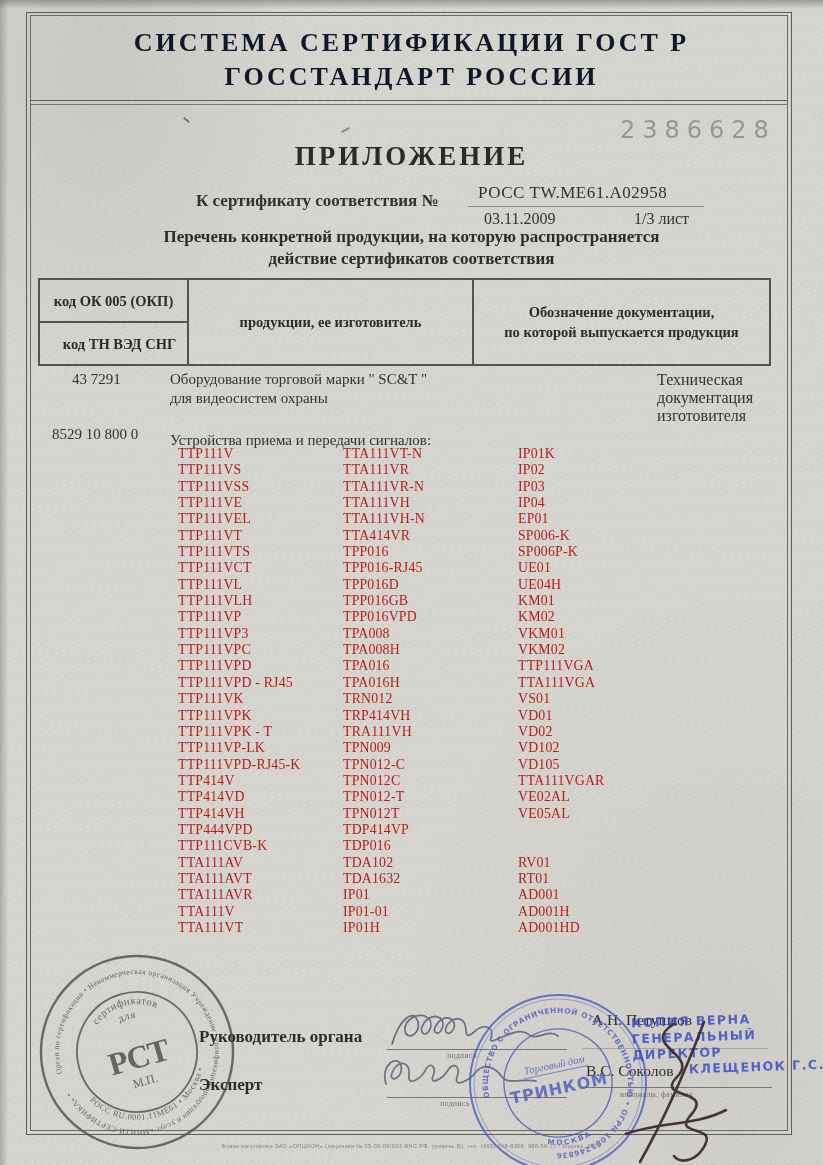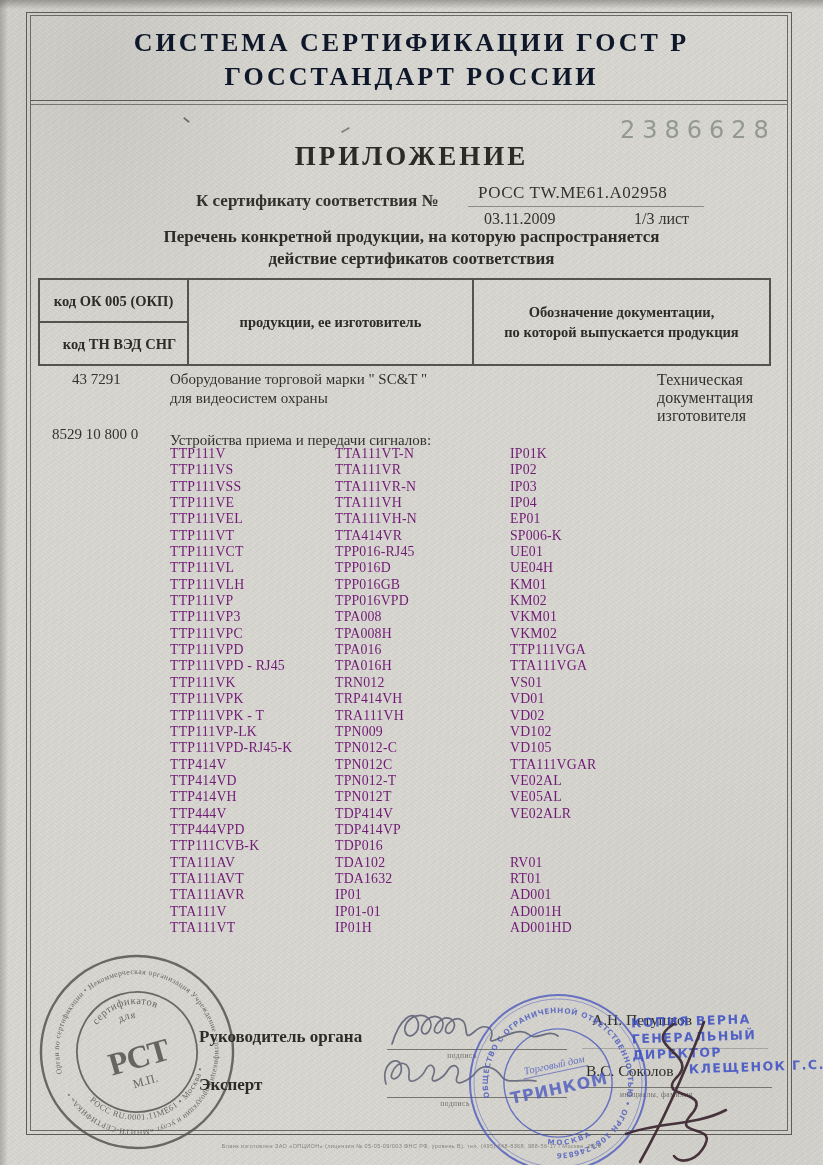--- a/index.html
+++ b/index.html
@@ -29,21 +29,21 @@
   .subtitle{font-weight:bold;font-size:17px;color:#2d2c27;}
   .thead-box{left:38px;top:278px;width:729px;height:84px;border:2px solid #54534d;}
   .thead-cell{position:absolute;display:flex;align-items:center;justify-content:center;text-align:center;
               font-weight:bold;font-size:14.5px;line-height:20px;color:#2d2c27;}
   .v1{left:147px;top:0;bottom:0;width:2px;background:#54534d;}
   .v2{left:432px;top:0;bottom:0;width:2px;background:#54534d;}
   .h1{left:0;width:147px;top:41px;height:2px;background:#54534d;}
   .body-txt{font-size:15px;}
   .doc-col{font-size:16px;line-height:18px;}
   .prod-grid{left:170px;top:446px;width:600px;}
-  .prow{display:flex;height:16.35px;line-height:16.35px;font-size:13.8px;letter-spacing:.2px;color:#701a75;}
+  .prow{display:flex;height:16.35px;line-height:16.35px;font-size:13.8px;letter-spacing:.2px;color:#b91c1c;margin-left:8px;}
   .prow .c1{width:165px;}
   .prow .c2{width:175px;}
   .prow .c3{flex:1;}
   .sig-label{font-weight:bold;font-size:17px;color:#2d2c27;}
   .sig-line{height:1px;background:#76756e;}
   .sig-caption{font-size:7.5px;color:#6e6d66;letter-spacing:.5px;}
   .sig-name{font-size:15.5px;color:#2f2e29;}
   .copy-stamp{color:#3b4ec5;font-family:"DejaVu Sans", sans-serif;font-weight:bold;
               font-size:12.5px;line-height:16px;letter-spacing:1.5px;transform:rotate(-2deg);opacity:.85;}
   .microprint{font-size:5.5px;color:#84837c;letter-spacing:.4px;font-family:"Liberation Sans", sans-serif;}
@@ -130,20 +130,25 @@
       <span class="c1">TTP111VEL</span>
       <span class="c2">TTA111VH-N</span>
       <span class="c3">EP01</span>
     </div>
     <div class="prow">
       <span class="c1">TTP111VT</span>
       <span class="c2">TTA414VR</span>
       <span class="c3">SP006-K</span>
     </div>
     <div class="prow">
+      <span class="c1">TTP111VTS</span>
+      <span class="c2">TPP016</span>
+      <span class="c3">SP006P-K</span>
+    </div>
+    <div class="prow">
       <span class="c1">TTP111VCT</span>
       <span class="c2">TPP016-RJ45</span>
       <span class="c3">UE01</span>
     </div>
     <div class="prow">
       <span class="c1">TTP111VL</span>
       <span class="c2">TPP016D</span>
       <span class="c3">UE04H</span>
     </div>
     <div class="prow">
@@ -208,25 +213,20 @@
     </div>
     <div class="prow">
       <span class="c1">TTP414VD</span>
       <span class="c2">TPN012-T</span>
       <span class="c3">VE02AL</span>
     </div>
     <div class="prow">
       <span class="c1">TTP414VH</span>
       <span class="c2">TPN012T</span>
       <span class="c3">VE05AL</span>
-    </div>
-    <div class="prow">
-      <span class="c1">TTP444V</span>
-      <span class="c2">TDP414V</span>
-      <span class="c3">VE02ALR</span>
     </div>
     <div class="prow">
       <span class="c1">TTP444VPD</span>
       <span class="c2">TDP414VP</span>
     </div>
     <div class="prow">
       <span class="c1">TTP111CVB-K</span>
       <span class="c2">TDP016</span>
     </div>
     <div class="prow">

